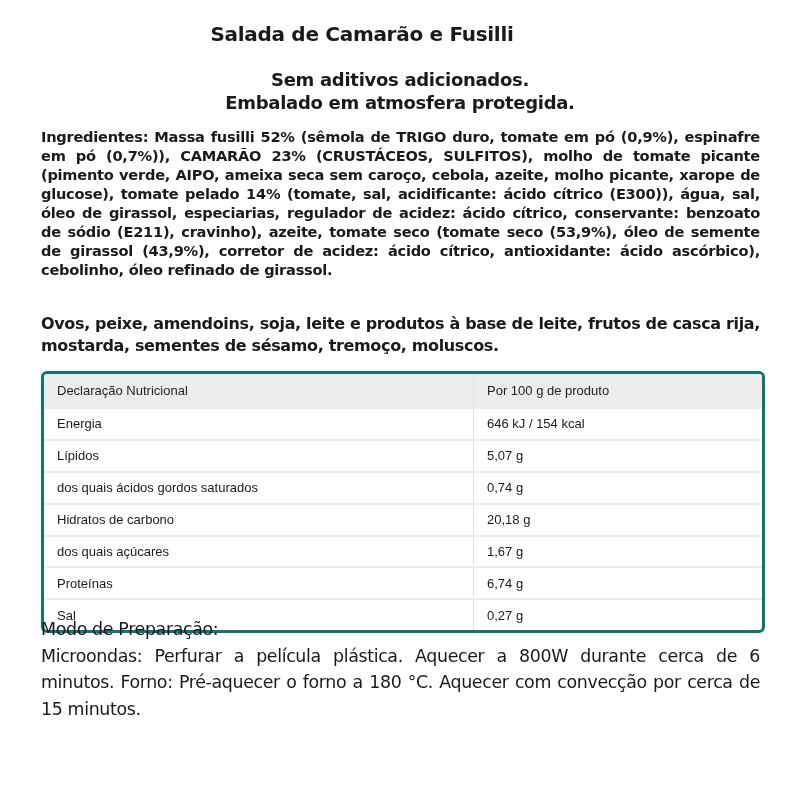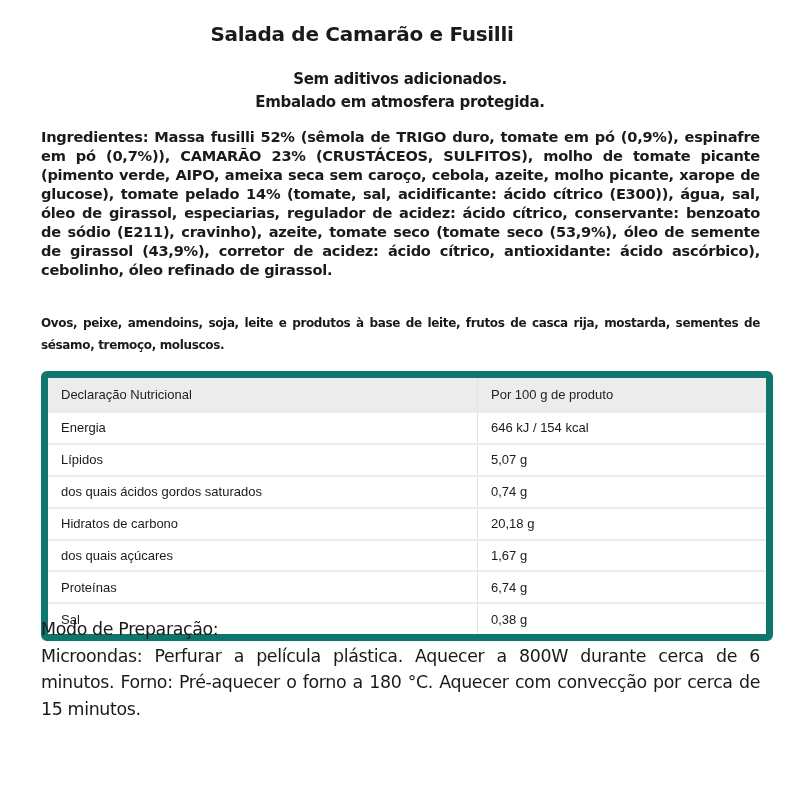--- a/index.html
+++ b/index.html
@@ -7,36 +7,36 @@
     width: 800px; height: 800px; overflow: hidden;
     font-family: "DejaVu Sans", sans-serif; color: #1a1a1a;
     position: relative;
   }
   .title {
     position: absolute; left: 0; top: 22px; width: 724px;
     text-align: center; font-weight: bold; font-size: 20px; letter-spacing: -0.3px;
   }
   .subtitle {
     position: absolute; left: 0; top: 68px; width: 800px;
-    text-align: center; font-weight: bold; font-size: 15px; line-height: 23px;
+    text-align: center; font-weight: bold; font-size: 18px; line-height: 23px;
     letter-spacing: -0.3px;
   }
   .ingredients {
     position: absolute; left: 41px; top: 127px; width: 719px;
     font-weight: bold; font-size: 14.6px; line-height: 19px;
     text-align: justify; letter-spacing: -0.25px;
   }
   .allergens {
     position: absolute; left: 41px; top: 313px; width: 719px;
-    font-weight: bold; font-size: 12px; line-height: 21.8px;
+    font-weight: bold; font-size: 16px; line-height: 21.8px;
     text-align: justify; letter-spacing: -0.35px;
   }
   .nutri-table {
     position: absolute; left: 41px; top: 371px; width: 718px;
-    border: 7px solid #0f766e; border-radius: 6px; overflow: hidden;
+    border: 3px solid #0f766e; border-radius: 6px; overflow: hidden;
     font-family: "Liberation Sans", sans-serif; font-size: 13px;
     box-shadow: 0 1px 2px rgba(0,0,0,0.06);
   }
   .row { display: flex; height: 31.9px; border-top: 2px solid #ececec; box-sizing: border-box; }
   .row:first-child { border-top: none; }
   .row.header { background: #ececec; height: 33px; }
   .cell { display: flex; align-items: center; padding-left: 13px; box-sizing: border-box; }
   .cell.c1 { width: 430px; border-right: 1px solid #e2e2e2; }
   .cell.c2 { flex: 1; padding-left: 13px; }
   .bold { font-weight: normal; }
@@ -86,20 +86,20 @@
   <div class="row">
     <div class="cell c1">dos quais açúcares</div>
     <div class="cell c2">1,67 g</div>
   </div>
   <div class="row">
     <div class="cell c1 bold">Proteínas</div>
     <div class="cell c2">6,74 g</div>
   </div>
   <div class="row">
     <div class="cell c1 bold">Sal</div>
-    <div class="cell c2">0,38 g</div>
+    <div class="cell c2">0,27 g</div>
   </div>
 </div>
 
 <div class="prep">
   <div>Modo de Preparação:</div>
   <div><b>Microondas:</b><span> Perfurar a película plástica. Aquecer a 800W durante cerca de 6 minutos. </span><b>Forno:</b><span> Pré-aquecer o forno a 180 °C. Aquecer com convecção por cerca de 15 minutos.</span></div>
 </div>
 
 </body></html>

